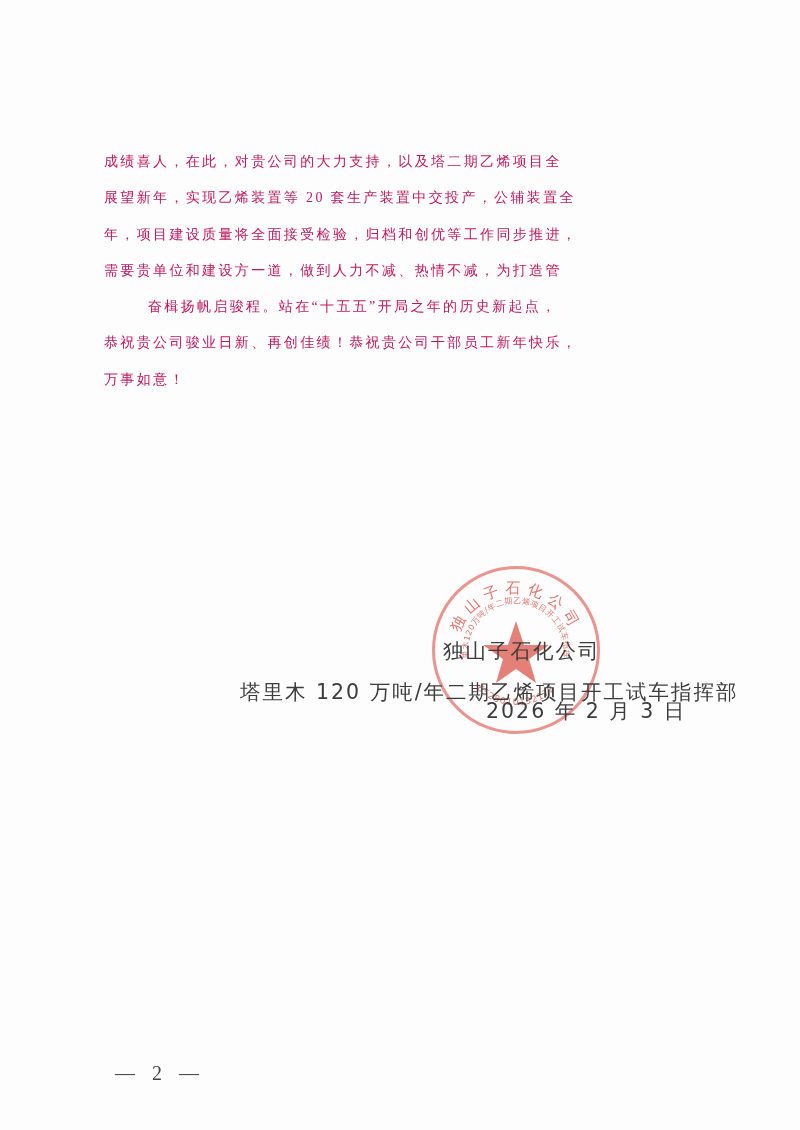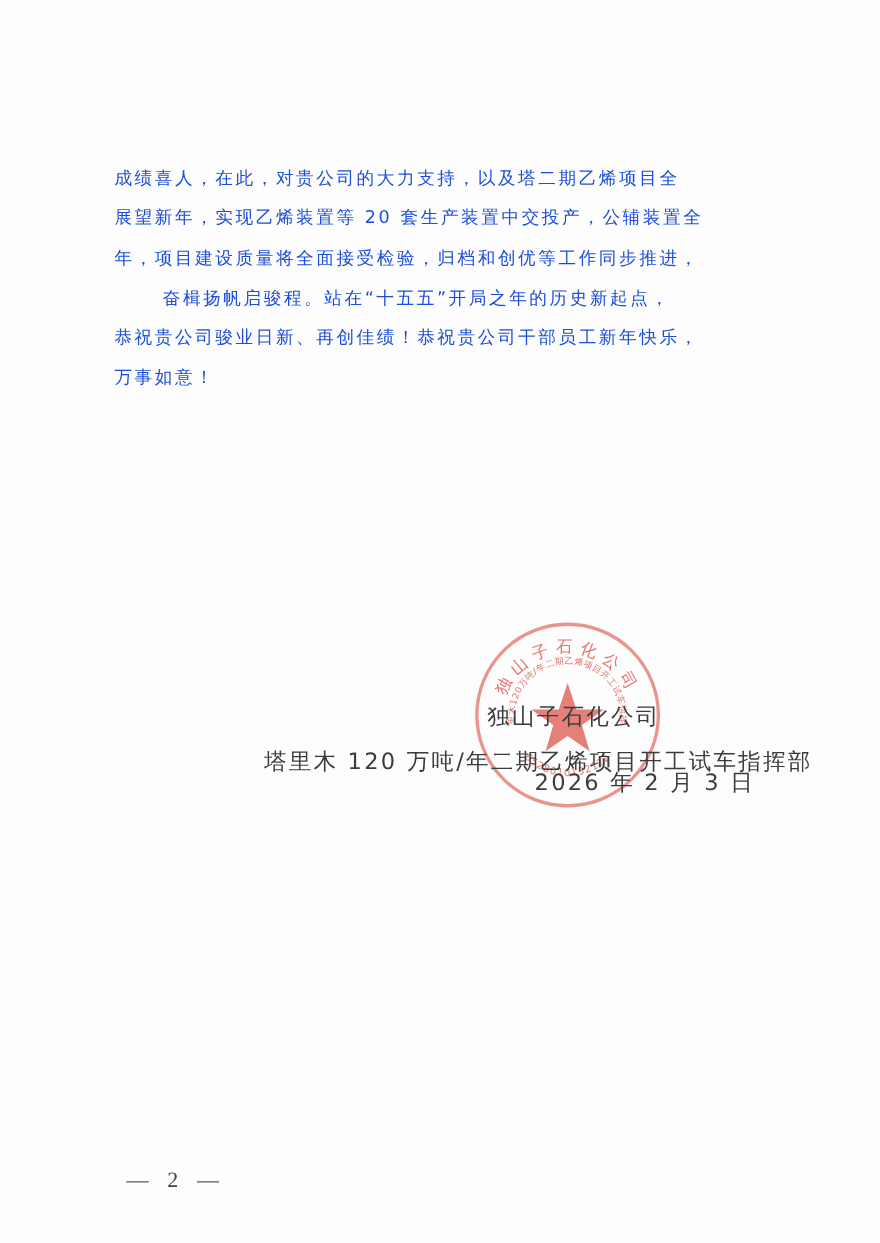--- a/index.html
+++ b/index.html
@@ -21,26 +21,27 @@
       width: 800px; height: 1130px;
       background: #fdfdfd;
     }
     .body-text {
       position: absolute;
       left: 104px;
       top: 144px;
       width: 600px;
     }
     .line {
-      font-size: 16px;
+      font-size: 14px;
       line-height: 36.3px;
       height: 36.3px;
       white-space: nowrap;
       letter-spacing: 2.35px;
-      color: #1d4ed8;
+      color: #be185d;
+      font-family: Liberation Serif, serif;
     }
     .indent { padding-left: 44px; }
     .sign-block {
       position: absolute;
       left: 0;
       top: 0;
       width: 800px;
     }
     .sign-line {
       position: absolute;
@@ -81,20 +82,21 @@
 <body>
 
 <div class="page">
 
   <div class="body-text">
 
     <div class="line">成绩喜人，在此，对贵公司的大力支持，以及塔二期乙烯项目全</div>
 
     <div class="line">展望新年，实现乙烯装置等 20 套生产装置中交投产，公辅装置全</div>
     <div class="line">年，项目建设质量将全面接受检验，归档和创优等工作同步推进，</div>
+    <div class="line">需要贵单位和建设方一道，做到人力不减、热情不减，为打造管</div>
 
     <div class="line indent">奋楫扬帆启骏程。站在“十五五”开局之年的历史新起点，</div>
     <div class="line">恭祝贵公司骏业日新、再创佳绩！恭祝贵公司干部员工新年快乐，</div>
     <div class="line">万事如意！</div>
   </div>
 
   <div class="stamp">
     <svg width="162" height="162" viewBox="0 0 162 162">
       <defs>
         <path id="sealArc" d="M 22,95 A 60,60 0 1,1 140,95" fill="none"></path>

